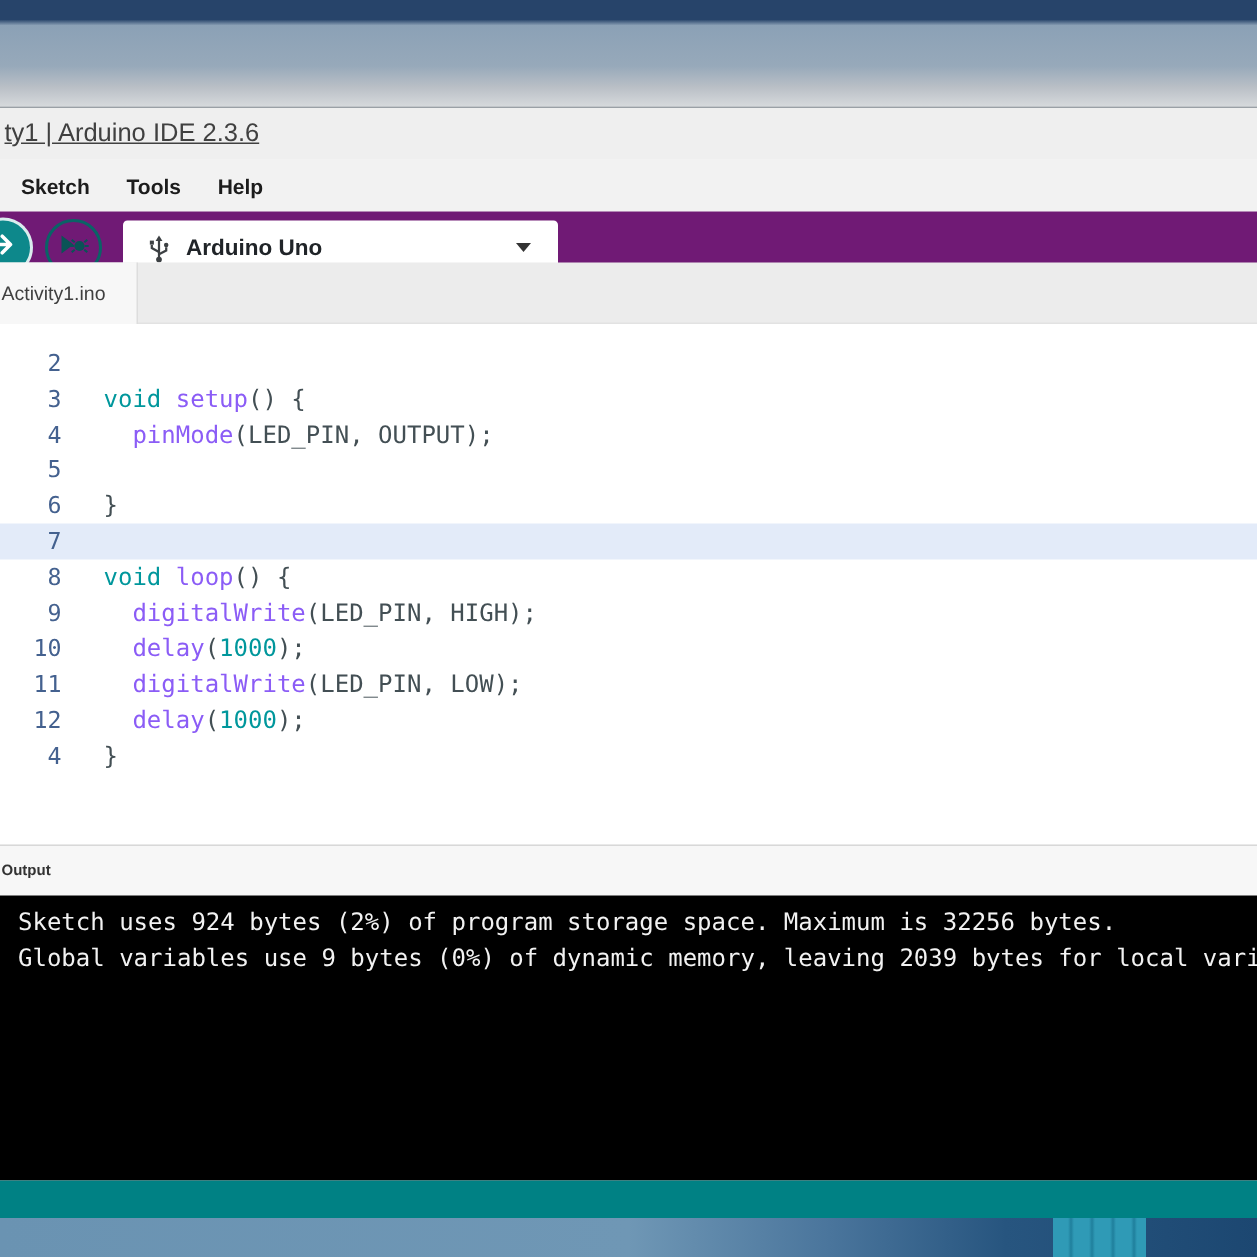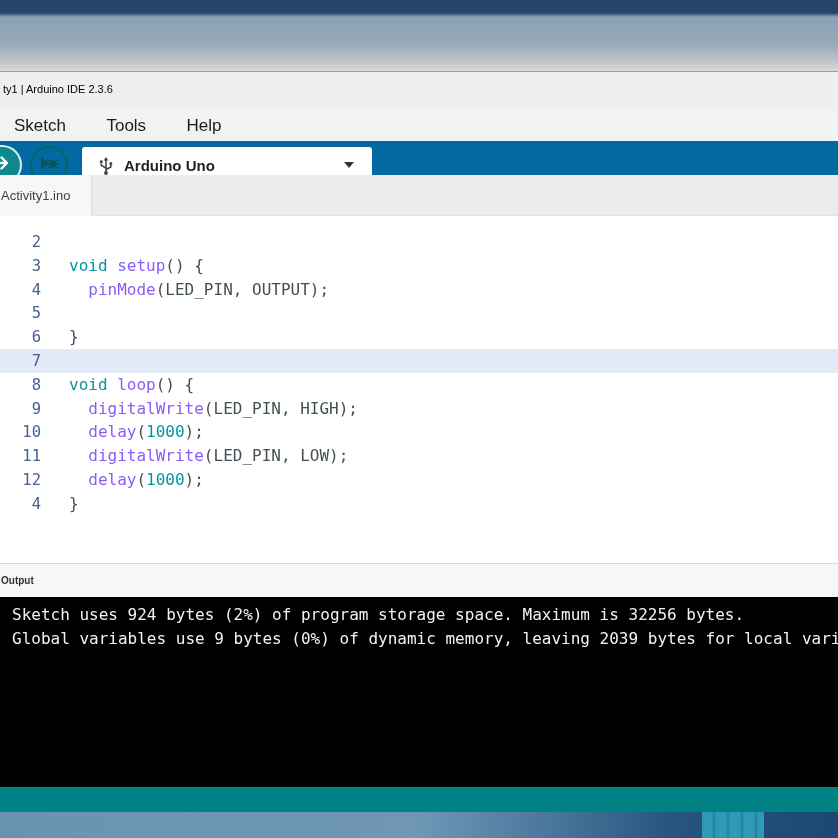--- a/index.html
+++ b/index.html
@@ -10,28 +10,28 @@
     background:linear-gradient(180deg,#27446a 0px,#27446a 13px,#8ba1b6 17px,#97a9ba 44px,#b9bfc6 58px,#d6d9dc 71px);}
   .desktop-bottom{position:absolute;left:0;top:812px;width:838px;height:26px;
     background:linear-gradient(90deg,#6a93b2 0%,#6f97b5 50%,#4a759c 66%,#27557f 80%,#1c4771 100%);}
   .photo-door{position:absolute;left:702px;top:0;width:62px;height:26px;
     background:repeating-linear-gradient(90deg,#2f9ab6 0px,#2f9ab6 10px,#1f7f9c 12px,#2f9ab6 14px);}
 
   
   .window{position:absolute;left:0;top:71px;width:838px;height:741px;background:#fff;border-top:1px solid #9aa0a6;box-sizing:border-box;}
 
   .titlebar{position:absolute;left:0;top:0;width:838px;height:34px;background:#efefef;}
-  .title{position:absolute;left:3px;top:0;line-height:34px;font-size:11px;color:#000000;white-space:pre;}
+  .title{position:absolute;left:3px;top:0;line-height:34px;font-size:17px;color:#404040;white-space:pre;text-decoration:underline;}
 
   .menubar{position:absolute;left:0;top:34px;width:838px;height:35px;background:#f2f2f2;}
-  .menu-item{display:inline-block;margin-top:8px;font-size:17px;color:#1c1c1c;padding:2px 4px;cursor:default;}
+  .menu-item{display:inline-block;margin-top:8px;font-size:14px;color:#1c1c1c;padding:2px 4px;cursor:default;font-weight:bold;}
   .menu-item.first{margin-left:10px;}
-  .menu-item + .menu-item{margin-left:28px;}
+  .menu-item + .menu-item{margin-left:12px;}
 
-  .toolbar{position:absolute;left:0;top:69px;width:838px;height:52px;background:#0369a1;overflow:hidden;}
+  .toolbar{position:absolute;left:0;top:69px;width:838px;height:52px;background:#701a75;overflow:hidden;}
   .btn-upload{position:absolute;left:-18px;top:4px;width:40px;height:40px;border-radius:50%;
     background:#0d888b;border:2px solid rgba(255,255,255,.85);box-sizing:border-box;
     display:flex;align-items:center;justify-content:center;}
   .btn-debug{position:absolute;left:30px;top:5px;width:38px;height:38px;border-radius:50%;
     border:2px solid #0a6366;box-sizing:border-box;display:flex;align-items:center;justify-content:center;}
   .board-selector{position:absolute;left:82px;top:6px;width:290px;height:36px;background:#fff;border-radius:3px;
     display:flex;align-items:center;cursor:pointer;}
   .usb-wrap{margin-left:16px;display:flex;align-items:center;}
   .board-name{margin-left:10px;font-size:15px;font-weight:bold;color:#202428;}
   .caret{position:absolute;right:18px;top:15px;width:0;height:0;

